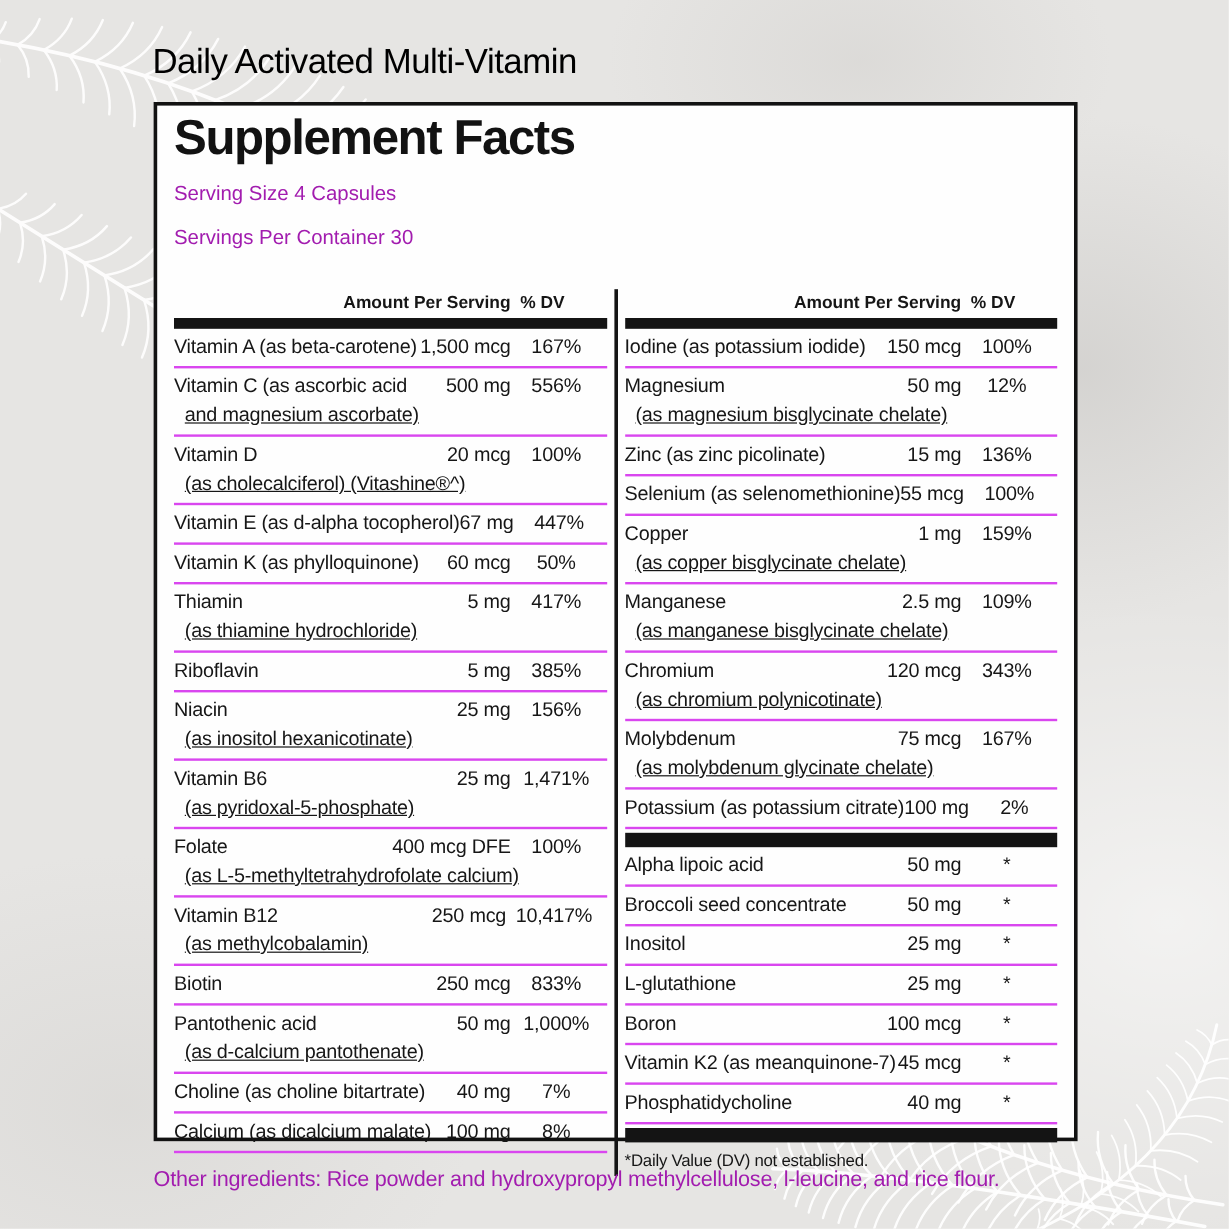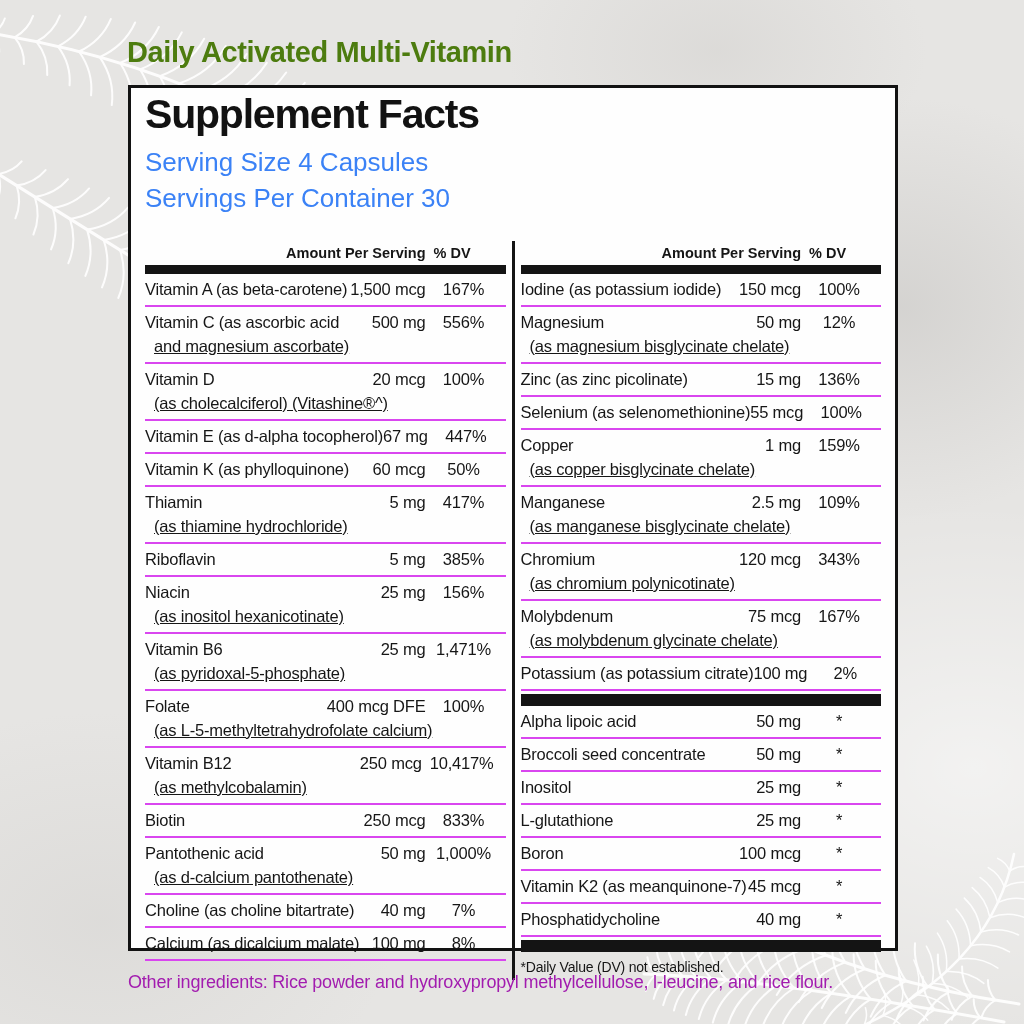--- a/index.html
+++ b/index.html
@@ -15,33 +15,33 @@
       radial-gradient(360px 300px at 88% 30%, rgba(180,178,175,.35), rgba(0,0,0,0) 70%),
       radial-gradient(500px 380px at 95% 75%, rgba(255,255,255,.5), rgba(0,0,0,0) 70%),
       radial-gradient(420px 300px at 10% 90%, rgba(200,198,195,.3), rgba(0,0,0,0) 70%),
       radial-gradient(300px 200px at 70% 5%, rgba(205,203,200,.4), rgba(0,0,0,0) 70%);
   }
   .deco{position:absolute;pointer-events:none;}
   #deco-tl{left:0;top:0;}
   #deco-br{right:0;bottom:0;}
   .page-title{
     position:absolute;left:127px;top:36px;
-    font-size:29px;font-weight:bold;letter-spacing:-0.4px;color:#4d7c0f;
+    font-size:29px;font-weight:normal;letter-spacing:-0.4px;color:#000000;
   }
   .panel{
     position:absolute;left:128px;top:85px;width:770px;height:866px;
     background:#fefefe;border:3px solid #121212;box-sizing:border-box;
     padding:4px 14px 0 14px;
     display:flex;flex-direction:column;gap:12px;
   }
   .sf-heading{
     font-size:41px;font-weight:bold;letter-spacing:-1.2px;line-height:1.12;
     color:#121212;
   }
-  .serving-line{font-size:26px;line-height:24px;color:#3b82f6;}
+  .serving-line{font-size:17px;line-height:24px;color:#a21caf;}
   .top-bar{height:13px;background:#141414;margin-top:7px;}
   .columns{flex:1;display:flex;align-items:stretch;margin-top:0;}
   .col{flex:1 1 0;min-width:0;}
   .v-divider{width:3px;background:#141414;margin:0 6px;}
   .col-header{display:flex;align-items:flex-end;padding:4px 12px 4px 0;}
   .col-header .spacer{flex:1;}
   .col-header .hdr-amt{font-size:14.5px;font-weight:bold;white-space:nowrap;}
   .col-header .hdr-dv{min-width:60px;font-size:14.5px;font-weight:bold;margin-left:8px;white-space:nowrap;}
   .col-bar{height:9px;background:#141414;}
   .row{border-bottom:2px solid #d946ef;padding:3px 12px 4px 0;}

